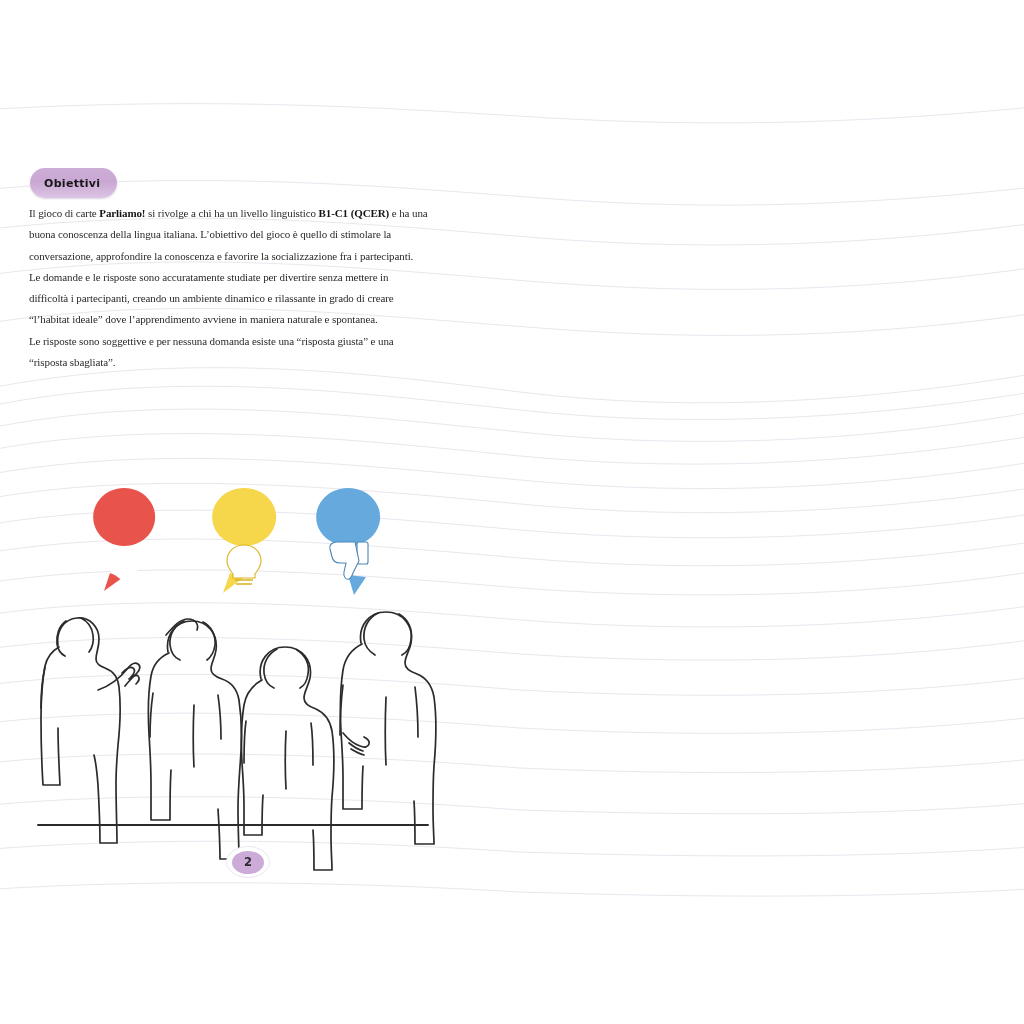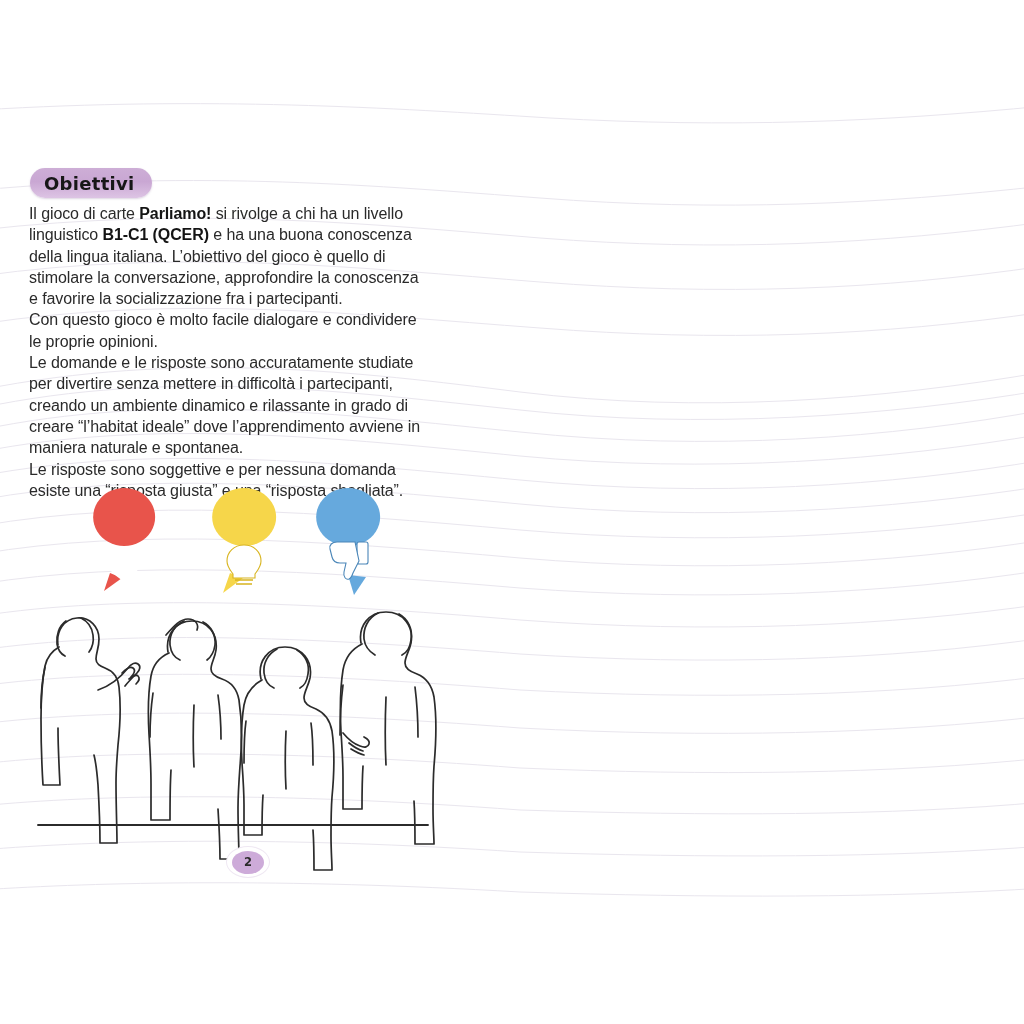--- a/index.html
+++ b/index.html
@@ -42,33 +42,33 @@
     position: absolute;
     display: inline-flex;
     align-items: center;
     height: 30px;
     padding: 0 17px 0 14px;
     border-radius: 16px;
     background: linear-gradient(180deg, #cdaed6 0%, #c9a7d3 45%, #ddc4e4 100%);
     box-shadow: 0 1px 2px rgba(120, 90, 140, 0.25);
     color: #171717;
     font-family: "DejaVu Sans", sans-serif;
-    font-size: 18px;
+    font-size: 11px;
     font-weight: bold;
     letter-spacing: 0.3px;
     white-space: nowrap;
   }
   .pill-left  { left: 30px; top: 168px; }
 
   
   .body-text {
     position: absolute;
     color: #2a2a2a;
-    font-family: Liberation Sans, sans-serif;
-    font-size: 16px;
+    font-family: Liberation Serif, serif;
+    font-size: 11px;
     line-height: 21.3px;
     letter-spacing: -0.1px;
   }
   .body-text b, .body-text strong { font-weight: bold; color: #141414; }
 
   #left-body  { left: 29px; top: 203px; width: 400px; }
 
   .para { margin: 0; }
 
   
@@ -142,21 +142,20 @@
 <div class="spread">
 
   <div class="page">
 
     <div class="section-pill pill-left">
       <span>Obiettivi</span>
     </div>
 
     <div class="body-text" id="left-body">
       <p class="para">Il gioco di carte <b>Parliamo!</b> si rivolge a chi ha un livello linguistico <b>B1-C1 (QCER)</b> e ha una buona conoscenza della lingua italiana. L’obiettivo del gioco è quello di stimolare la conversazione, approfondire la conoscenza e favorire la socializzazione fra i partecipanti.</p>
-      <p class="para">Con questo gioco è molto facile dialogare e condividere le proprie opinioni.</p>
       <p class="para">Le domande e le risposte sono accuratamente studiate per divertire senza mettere in difficoltà i partecipanti, creando un ambiente dinamico e rilassante in grado di creare “l’habitat ideale” dove l’apprendimento avviene in maniera naturale e spontanea.</p>
       <p class="para">Le risposte sono soggettive e per nessuna domanda esiste una “risposta giusta” e una “risposta sbagliata”.</p>
     </div>
 
     <div class="illus" id="illus-people">
       <svg width="430" height="325" viewBox="0 0 430 325" aria-hidden="true">
 
         <g>
           <path d="M106 21 a31 29 0 1 1 0.3 0 Z" fill="#e8544b"></path>
           <path d="M92 48 L86 66 L104 53 Z" fill="#e8544b"></path>

